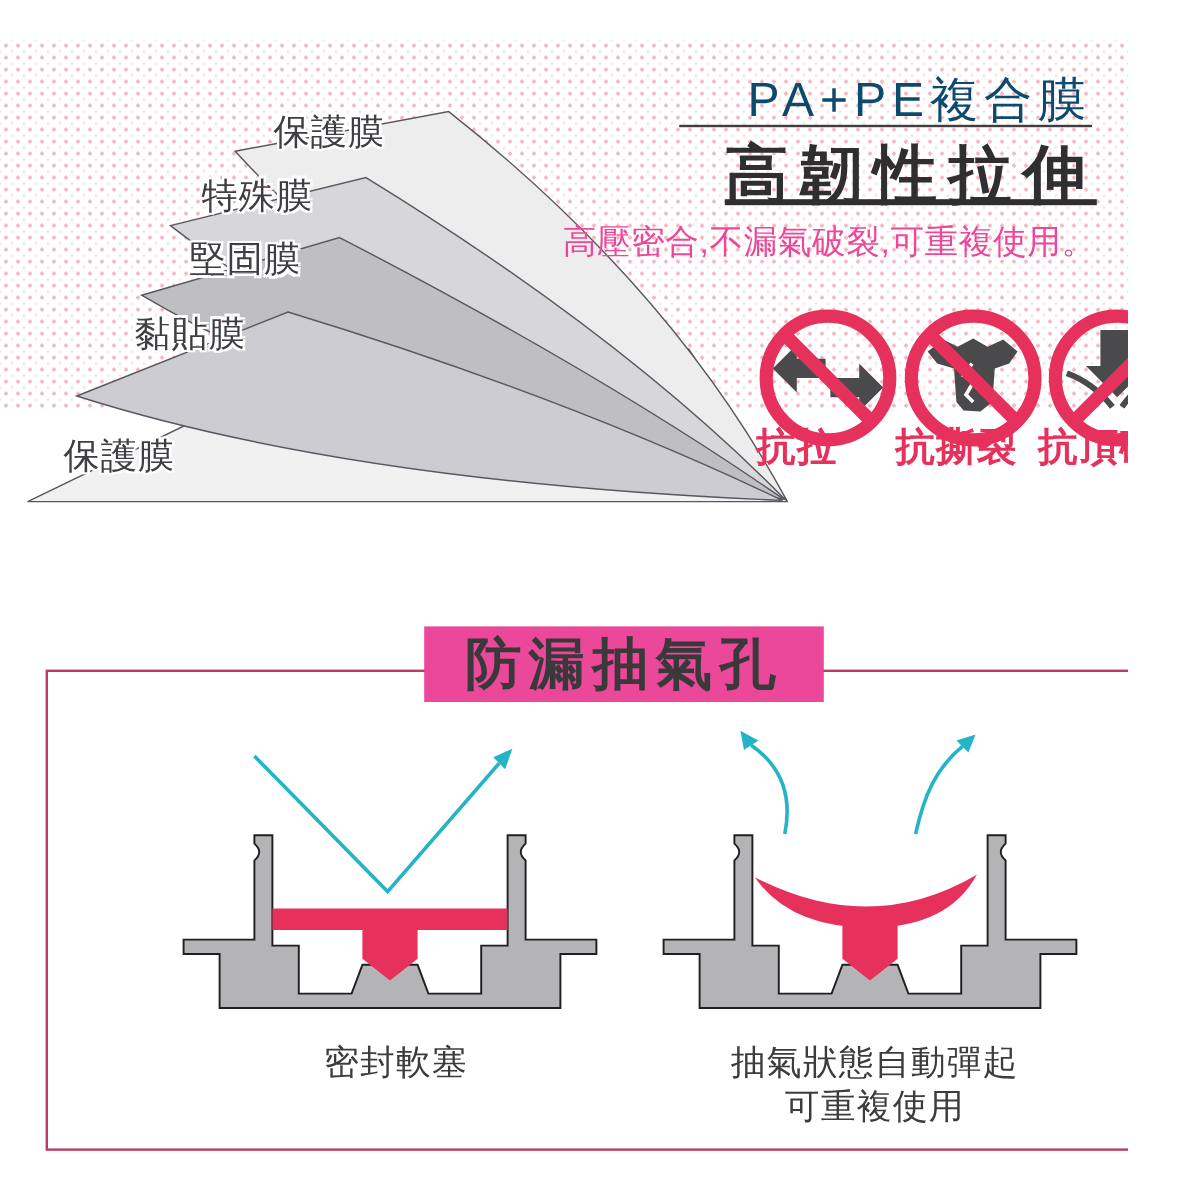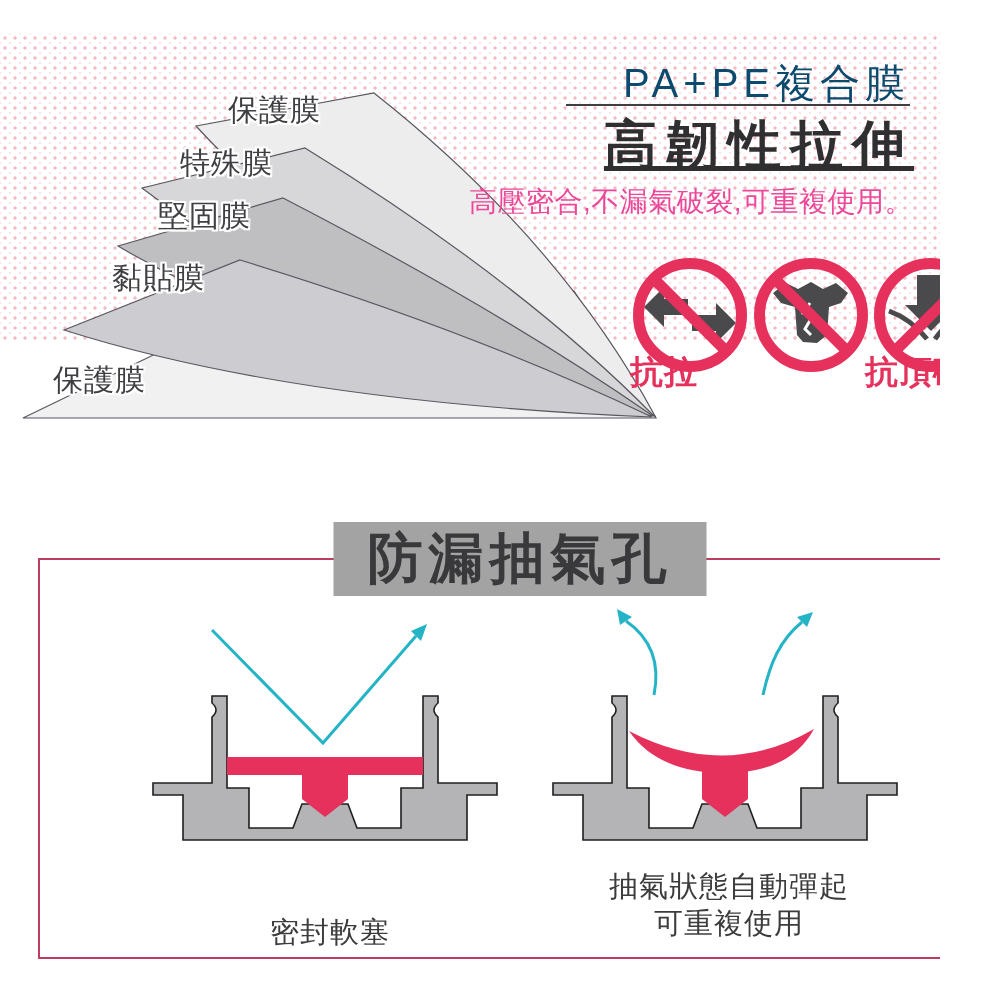--- a/index.html
+++ b/index.html
@@ -27,44 +27,44 @@
   .hl-underline{top:104px;right:30px;width:344px;border-top:2px solid #3e3e40;height:0;}
   .hl-line2{top:110px;right:26px;font-size:53px;font-weight:900;letter-spacing:9px;
             color:#2f2f31;white-space:nowrap;text-decoration:underline;}
   .hl-line3{top:183px;right:27px;font-size:28px;color:#ec4899;letter-spacing:0.5px;white-space:nowrap;}
   
   .badge{width:120px;height:120px;top:255px;}
   .badge-label{top:350px;font-size:33px;font-weight:bold;color:var(--accent);
                text-align:left;white-space:nowrap;letter-spacing:1px;}
   
   .panel{left:38px;top:558px;width:933px;height:397px;border:2px solid var(--box-border);}
-  .panel-title{top:522px;left:520px;transform:translateX(-50%);background:#a3a3a3;
-    padding:0 34px;font-size:55px;font-weight:900;letter-spacing:6px;color:#39393b;
+  .panel-title{top:522px;left:520px;transform:translateX(-50%);background:#ec4899;
+    padding:0 34px;font-size:47px;font-weight:900;letter-spacing:6px;color:#39393b;
     white-space:nowrap;z-index:2;}
   .caption{font-size:29px;line-height:37px;color:var(--subink);text-align:center;letter-spacing:1px;}
-  .cap-left{left:150px;top:868px;width:360px;margin-top:46px;}
+  .cap-left{left:150px;top:868px;width:360px;}
   .cap-right{left:549px;top:868px;width:360px;font-family:Liberation Serif, serif;}
 </style>
 </head>
 <body>
 
 <div class="canvas">
 
   <div class="abs dots"></div>
 
   <svg class="abs" style="left:0;top:0" width="660" height="430" viewBox="0 0 660 430">
     <path d="M 23,418 L 358,256 L 574,291 L 656,418 Z" fill="#f1f1f2" stroke="#5a5760" stroke-width="1.2"></path>
     <path d="M 196,126 L 374,93 Q 560,240 655,416 Q 350,295 196,126 Z" fill="#ededee" stroke="#5a5760" stroke-width="1.2"></path>
     <path d="M 142,188 L 305,148 Q 520,280 654,416 Q 325,330 142,188 Z" fill="#d7d7d9" stroke="#5a5760" stroke-width="1.2"></path>
     <path d="M 118,246 L 283,198 Q 500,310 653,416 Q 310,360 118,246 Z" fill="#bfbfc2" stroke="#5a5760" stroke-width="1.2"></path>
     <path d="M 64,330 L 240,260 Q 470,330 652,417 Q 290,402 64,330 Z" fill="#cdccd0" stroke="#5a5760" stroke-width="1.2"></path>
   </svg>
 
   <div class="abs film-label" style="left:228px;top:90px">保護膜</div>
-  <div class="abs film-label" style="left:180px;top:143px">特殊膜</div>
+  <div class="abs film-label" style="left:168px;top:143px">特殊膜</div>
   <div class="abs film-label" style="left:158px;top:196px">堅固膜</div>
   <div class="abs film-label" style="left:112px;top:258px">黏貼膜</div>
   <div class="abs film-label" style="left:53px;top:360px">保護膜</div>
 
   <div class="abs hl-line1">PA+PE複合膜</div>
   <div class="abs hl-underline"></div>
   <div class="abs hl-line2">高韌性拉伸</div>
   <div class="abs hl-line3">高壓密合,不漏氣破裂,可重複使用。</div>
 
   <svg class="abs badge" style="left:630px" viewBox="0 0 120 120">
@@ -81,20 +81,21 @@
   </svg>
   <svg class="abs badge" style="left:871px" viewBox="0 0 120 120">
     <path d="M 18,56 Q 40,64 56,84" fill="none" stroke="#4a4a4c" stroke-width="5"></path>
     <path d="M 102,53 Q 80,62 64,84" fill="none" stroke="#4a4a4c" stroke-width="5"></path>
     <polygon points="46,20 74,20 74,50 86,50 60,76 34,50 46,50" fill="#4a4a4c"></polygon>
     <circle cx="60" cy="60" r="51.5" fill="none" stroke="var(--accent)" stroke-width="11"></circle>
     <line x1="25" y1="95" x2="95" y2="25" stroke="var(--accent)" stroke-width="11"></line>
   </svg>
 
   <div class="abs badge-label" style="left:630px;width:120px">抗拉</div>
+  <div class="abs badge-label" style="left:746px;width:120px">抗撕裂</div>
   <div class="abs badge-label" style="left:865px;width:120px">抗頂破</div>
 
   <div class="abs panel"></div>
   <div class="abs panel-title">防漏抽氣孔</div>
 
   <svg class="abs" style="left:150px;top:595px" width="350" height="250" viewBox="0 0 350 250">
     <path d="M 62,101 L 77,101 L 77,193 L 99,193 L 99,233 L 143,233 L 152,209 L 169,209 L 175,217 L 181,209 L 198,209
              L 207,233 L 251,233 L 251,193 L 273,193 L 273,101 L 288,101 L 288,108 Q 280,115 288,122 L 288,188
              L 347,188 L 347,200 L 317,200 L 317,245 L 33,245 L 33,200 L 3,200 L 3,188 L 62,188 L 62,122
              Q 70,115 62,108 Z" fill="var(--metal_gray,#b4b4b6)" stroke="#1f1f1f" stroke-width="1.6"></path>

